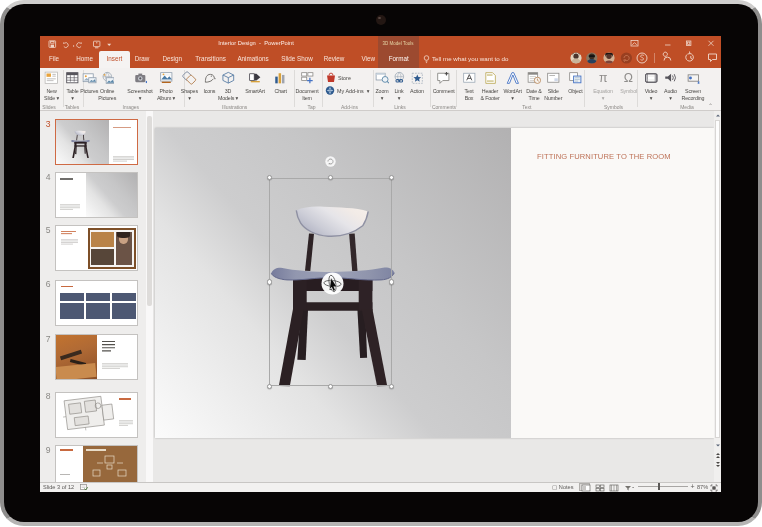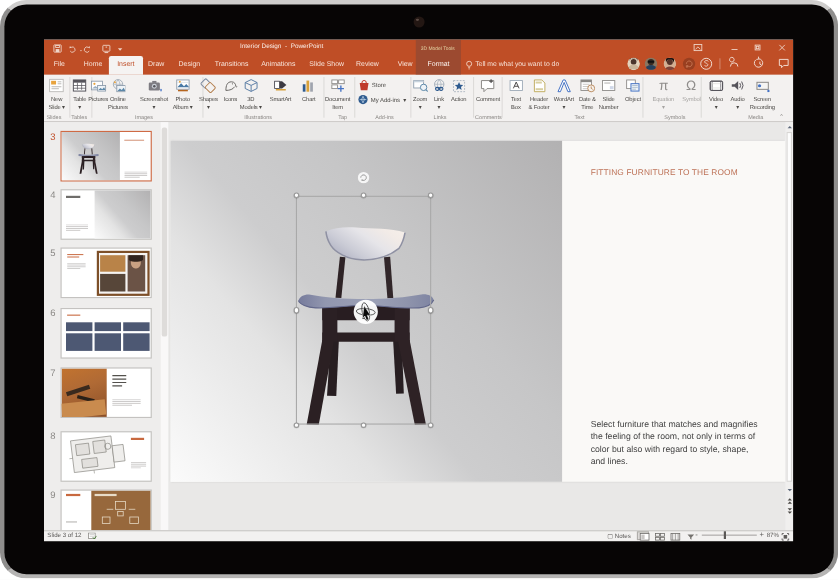--- a/index.html
+++ b/index.html
@@ -426,21 +426,20 @@
 <rect x="2" y="16" width="7" height="6"></rect>
             <rect x="27" y="16" width="8" height="6"></rect>
             <path d="M6 9 h6 M26 9 h6"></path>
           </g>
         </svg>
       </div>
     </div>
 <div class="abs" style="left:115px;top:91.5px;width:559px;height:310.5px;background:#faf9f7;box-shadow:0 0 2px rgba(0,0,0,.25)"></div>
 <div class="abs" style="left:115px;top:91.5px;width:356px;height:310.5px;background:linear-gradient(49deg,#fbfbfb 0%,#e3e3e3 31%,#cdcdce 45%,#c6c6c7 64%,#b2b1b2 100%)"></div>
 <div class="abs" style="left:497px;top:115.5px;font-size:7.6px;letter-spacing:.1px;color:#bd7156;white-space:nowrap">FITTING FURNITURE TO THE ROOM</div>
-<div class="abs" style="left:497px;top:344px;width:152px;font-size:7.9px;line-height:11.3px;color:#424242">Select furniture that matches and magnifies the feeling of the room, not only in terms of color but also with regard to style, shape, and lines.</div>
 <svg class="abs" style="left:115px;top:91.5px" width="559" height="311" viewBox="0 0 559 311">
       <defs>
 <linearGradient id="bg1" x1="0" y1="0.8" x2="1" y2="0.2">
 <stop offset="0" stop-color="#aaacbe"></stop>
           <stop offset="0.3" stop-color="#cbccd6"></stop>
           <stop offset="0.6" stop-color="#e6e5e9"></stop>
           <stop offset="0.85" stop-color="#f2ebe7"></stop>
           <stop offset="1" stop-color="#f5eee9"></stop>
 </linearGradient>
 <linearGradient id="st" x1="0" y1="0" x2="1" y2="0">

